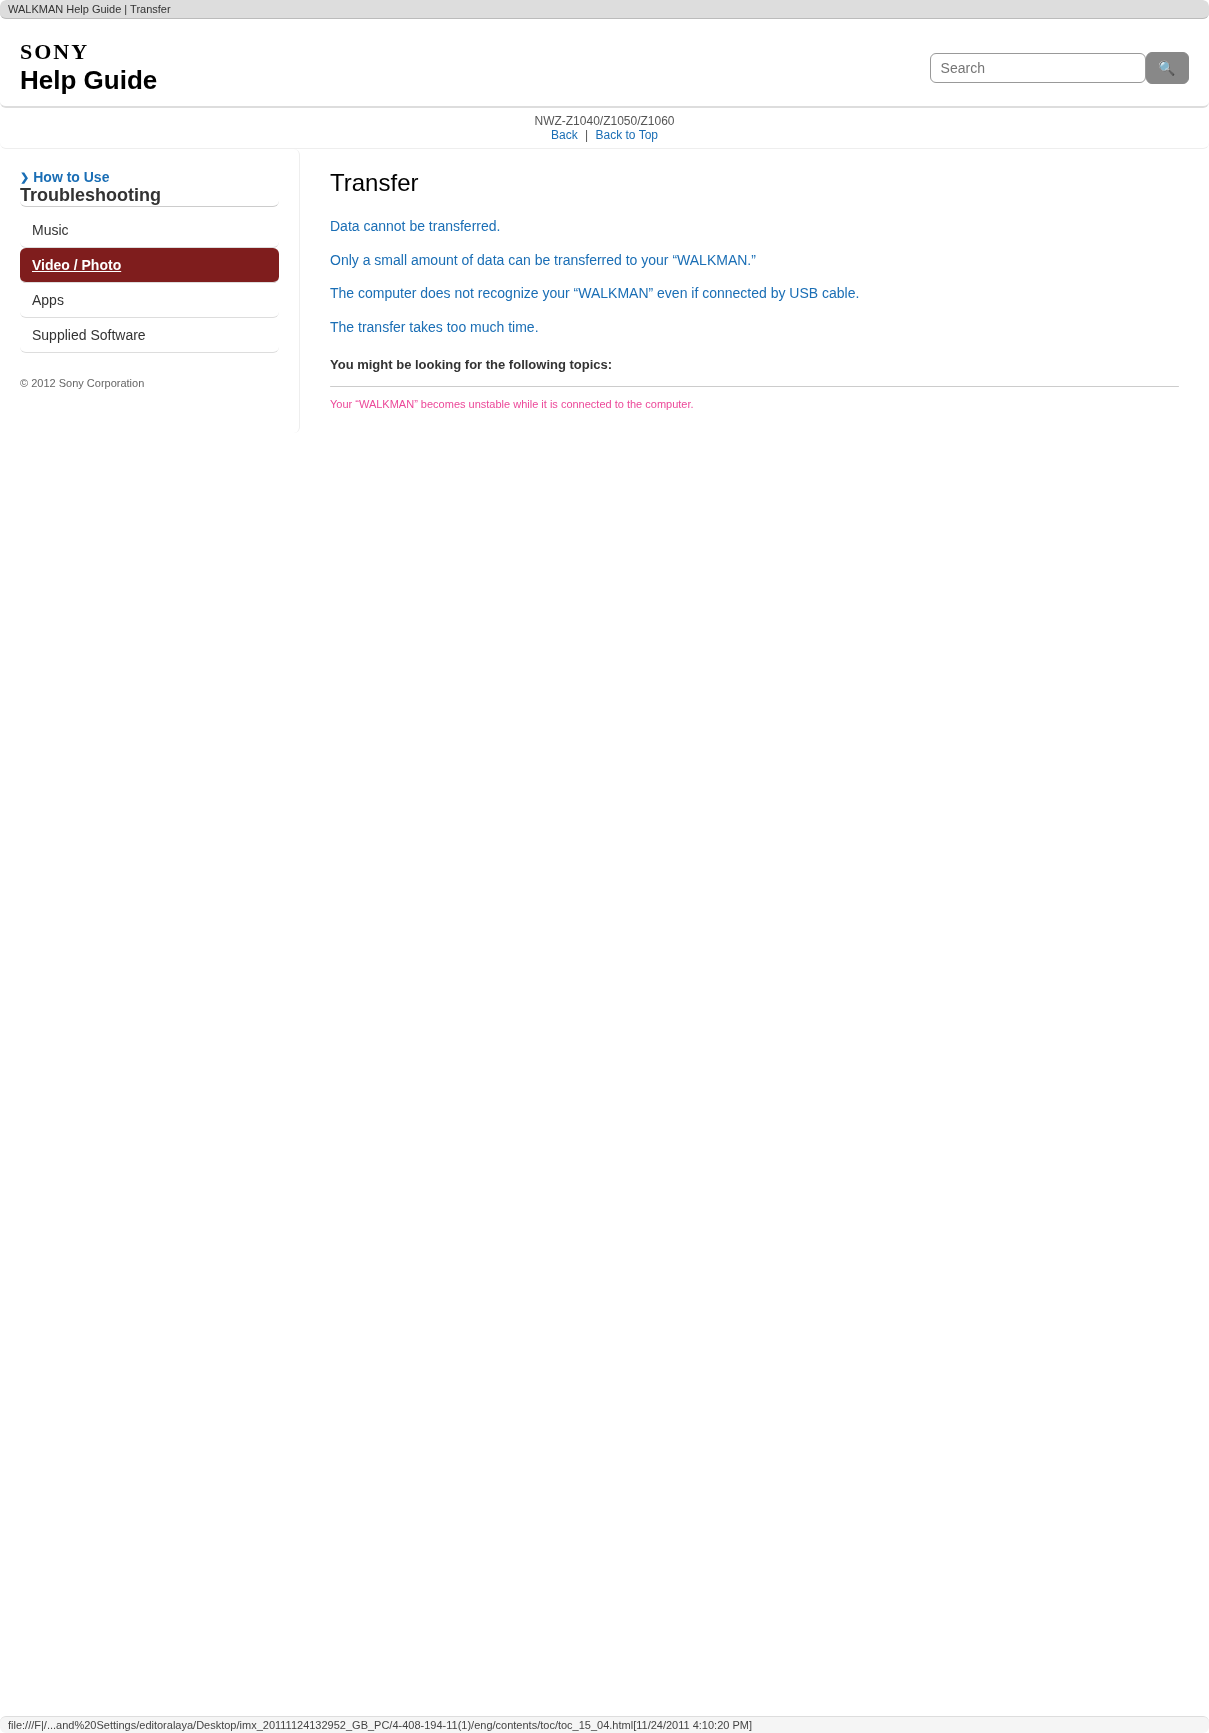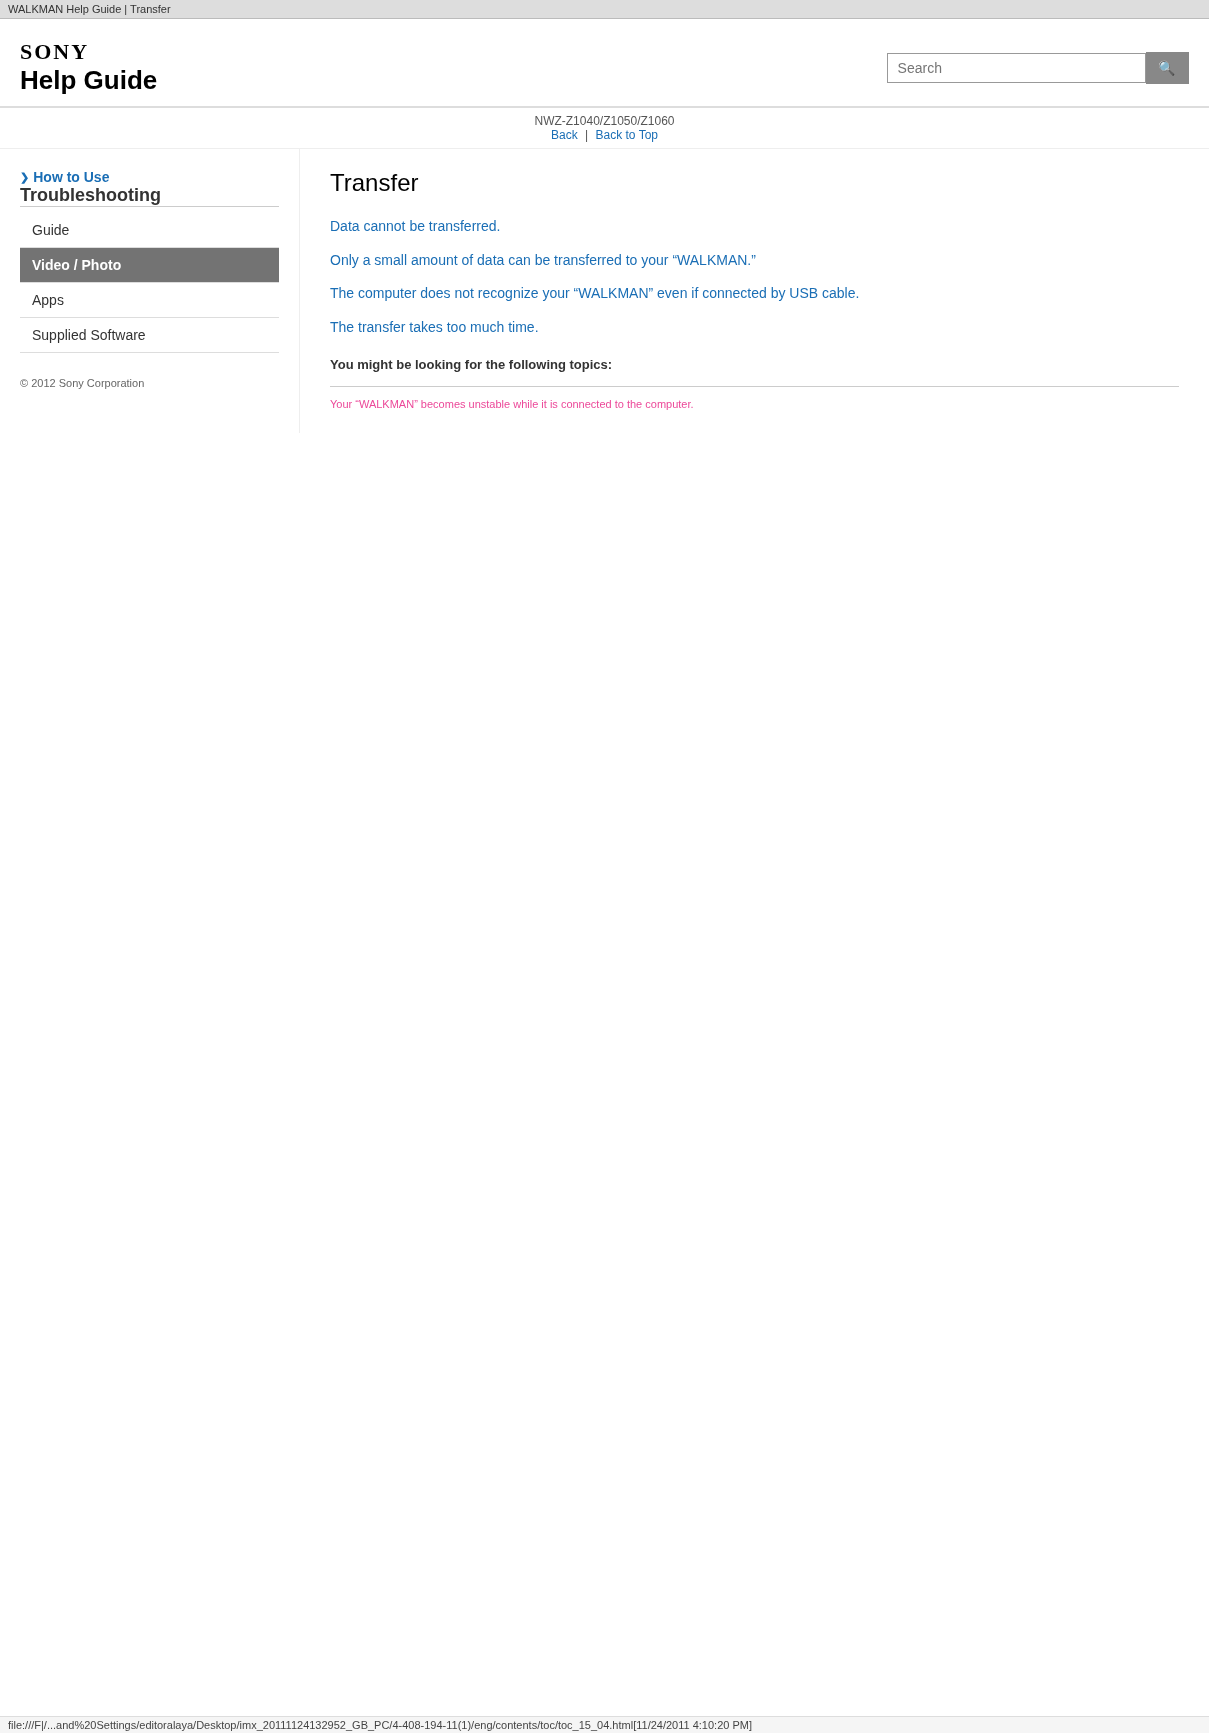--- a/index.html
+++ b/index.html
@@ -1,16 +1,16 @@
 <!DOCTYPE html>
 <html><head>
   <meta charset="utf-8">
   <title>WALKMAN Help Guide | Transfer</title>
   <style>
-    * { margin: 0; padding: 0; box-sizing: border-box; }
+    * { margin: 0; padding: 0; box-sizing: border-box; border-radius: 6px; }
     body {
       font-family: Arial, Helvetica, sans-serif;
       font-size: 13px;
       color: #333;
       background: #fff;
     }
 
     
     .browser-title-bar {
       background: #ddd;
@@ -42,21 +42,21 @@
       color: #000;
     }
     .search-area {
       display: flex;
       align-items: center;
     }
     .search-input {
       border: 1px solid #999;
       padding: 6px 10px;
       font-size: 14px;
-      width: 259px;
+      width: 216px;
       outline: none;
       color: #999;
     }
     .search-button {
       background: #888;
       border: 1px solid #888;
       padding: 6px 12px;
       cursor: pointer;
       color: #fff;
       font-size: 14px;
@@ -123,23 +123,24 @@
       border-bottom: 1px solid #ccc;
     }
     .sidebar-item {
       padding: 9px 12px;
       font-size: 14px;
       color: #333;
       cursor: pointer;
       border-bottom: 1px solid #ddd;
     }
     .sidebar-item.active {
-      background: #737373;
+      background: #7f1d1d;
       color: #fff;
       font-weight: bold;
+      text-decoration: underline;
     }
     .sidebar-copyright {
       margin-top: 24px;
       font-size: 11px;
       color: #666;
     }
 
     
     .content {
       flex: 1;
@@ -221,21 +222,21 @@
 </div>
 
 <div class="main-layout">
 
   <div class="sidebar">
     <div class="sidebar-how-to-use">How to Use</div>
 
     <div class="sidebar-section-title">Troubleshooting</div>
 
     <div class="sidebar-item">
-      <span>Guide</span>
+      <span>Music</span>
     </div>
     <div class="sidebar-item active">
       <span>Video / Photo</span>
     </div>
     <div class="sidebar-item">
       <span>Apps</span>
     </div>
     <div class="sidebar-item">
       <span>Supplied Software</span>
     </div>

